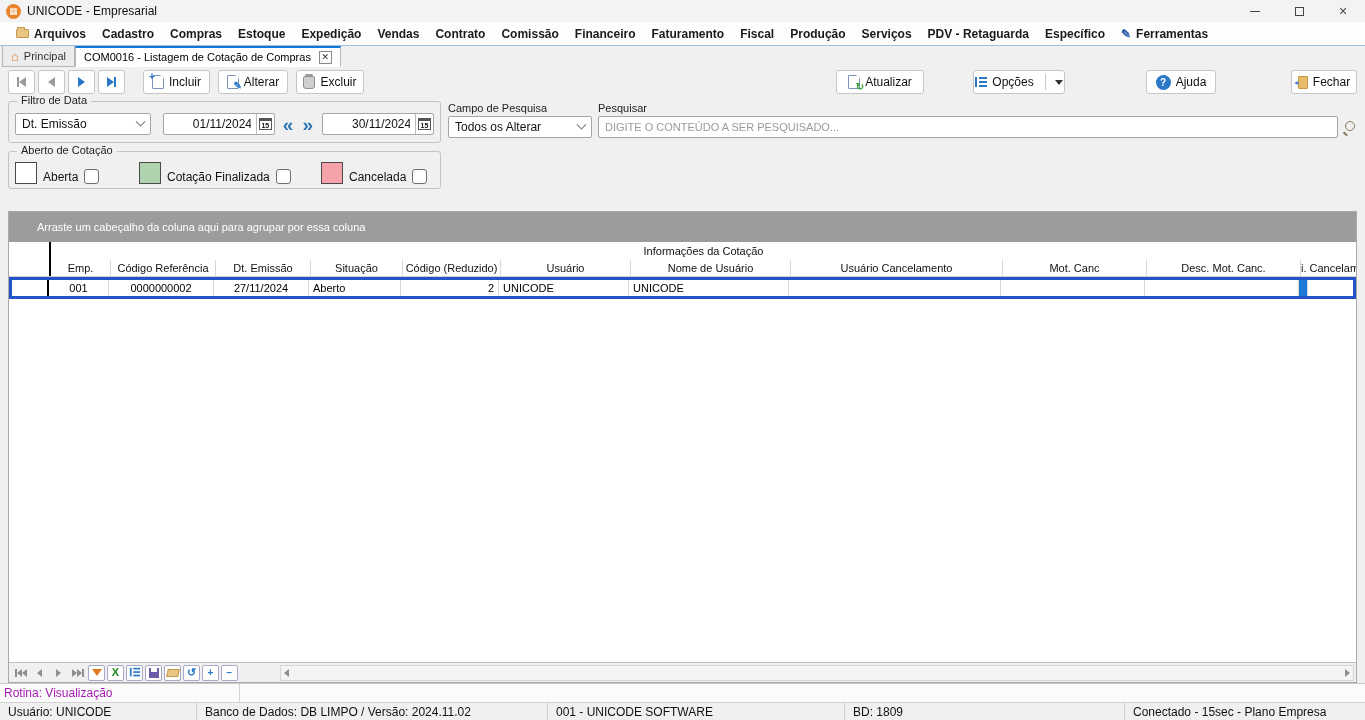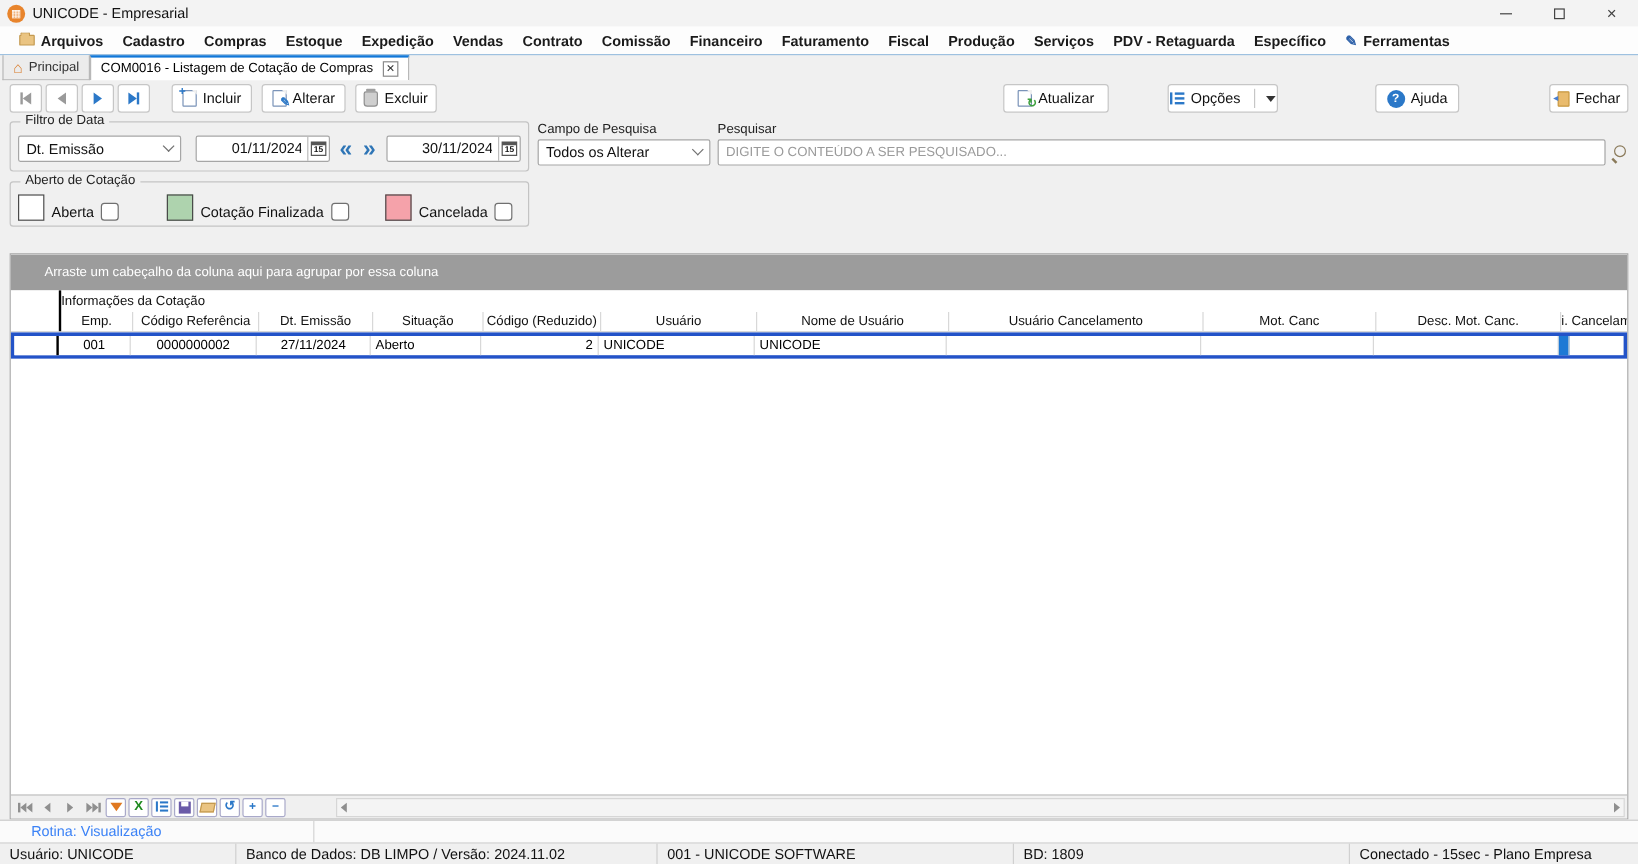--- a/index.html
+++ b/index.html
@@ -88,21 +88,21 @@
   .cbox { width:15px; height:15px; border:1px solid #707070; border-radius:3px; background:#fff; display:inline-block; cursor:pointer; }
   .leglabel { font-size:12px; color:#111; }
 
   .spacer { height:20px; background:#f0f0f0; flex:none; }
 
   
   .gridpanel { flex:1; margin:0 8px; background:#fff; border:1px solid #a9a9a9; display:flex; flex-direction:column; overflow:hidden; }
   .groupbar { height:30px; background:#9c9c9c; color:#fff; font-size:11px; display:flex; align-items:center; padding-left:28px; flex:none; }
   .bandrow { height:18px; display:flex; background:#fff; flex:none; }
   .indcell { width:42px; border-right:2px solid #000; flex:none; }
-  .bandcell { flex:1; text-align:left; font-size:11px; color:#111; line-height:18px; }
+  .bandcell { flex:1; text-align:center; font-size:11px; color:#111; line-height:18px; }
   .headrow { height:17px; display:flex; background:#fff; border-bottom:1px solid #cfcfcf; flex:none; }
   .hcell { font-size:11px; color:#111; text-align:center; line-height:16px; border-right:1px solid #d8d8d8; overflow:hidden; white-space:nowrap; flex:none; }
   .c0{width:60px;} .c1{width:105px;} .c2{width:95px;} .c3{width:92px;} .c4{width:98px;} .c5{width:130px;}
   .c6{width:160px;} .c7{width:212px;} .c8{width:144px;} .c9{width:154px;} .c10{flex:1; border-right:none;}
   .datarow { height:22px; display:flex; border:3px solid #2353c8; background:#fff; flex:none; cursor:pointer; }
   .rowind { width:37px; background:#fff; border-right:2px solid #000; flex:none; }
   .dcell { font-size:11px; color:#000; line-height:16px; border-right:1px solid #d8d8d8; padding:0 4px; overflow:hidden; white-space:nowrap; flex:none; }
   .dcell.sel { background:#1d79d5; }
   .ac{text-align:center;} .ar{text-align:right;} .al{text-align:left;}
   .gridbody { flex:1; background:#fff; }
@@ -121,21 +121,21 @@
   .saveicon::before { content:""; position:absolute; top:0; left:2px; width:6px; height:4px; background:#fff; }
   .fopen { width:12px; height:8px; background:#eac482; border:1px solid #c49a50; transform:skewX(-12deg); }
   .refglyph { color:#2b78c8; font-weight:bold; font-size:11px; line-height:1; }
   .pmglyph { color:#2b78c8; font-weight:bold; font-size:10px; line-height:1; }
   .hscroll { flex:1; height:16px; margin-left:40px; margin-right:2px; background:#f4f4f4; border:1px solid #d6d6d6; display:flex; align-items:center; justify-content:space-between; padding:0 3px; }
   .scrolltri { width:0; height:0; border-top:4px solid transparent; border-bottom:4px solid transparent; cursor:pointer; }
   .scrolltri.l { border-right:5px solid #8f8f8f; }
   .scrolltri.r { border-left:5px solid #8f8f8f; }
 
   
-  .status1 { height:19px; background:#fbfbfb; border-top:1px solid #c9c9c9; display:flex; align-items:center; font-size:12px; color:#3b82f6; flex:none;padding-left:22px; }
+  .status1 { height:19px; background:#fbfbfb; border-top:1px solid #c9c9c9; display:flex; align-items:center; font-size:12px; color:#a21caf; flex:none; }
   .status1 .seg1 { width:240px; padding-left:4px; border-right:1px solid #d4d4d4; height:100%; display:flex; align-items:center; }
   .status2 { height:18px; background:#f0f0f0; border-top:1px solid #d4d4d4; display:flex; font-size:12px; color:#111; flex:none; }
   .s2seg { height:100%; display:flex; align-items:center; padding-left:8px; border-right:1px solid #d0d0d0; overflow:hidden; white-space:nowrap; }
   .s2a{width:197px;} .s2b{width:351px;} .s2c{width:297px;} .s2d{width:280px;} .s2e{flex:1; border-right:none;}
 </style>
 </head>
 <body>
 
 <div class="app">
 

